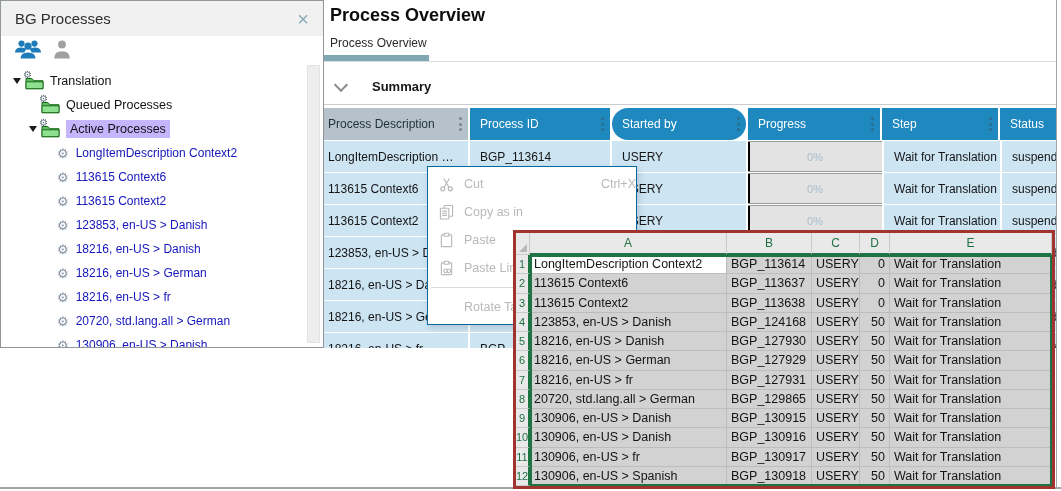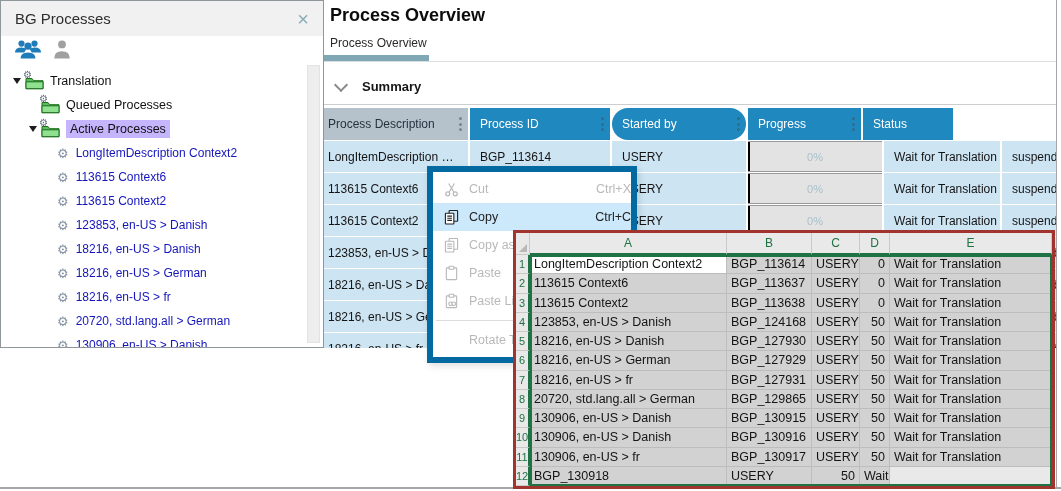--- a/index.html
+++ b/index.html
@@ -11,21 +11,21 @@
   .right-line{position:absolute;left:1056px;top:0;width:1px;height:489px;background:#a6a6a6;z-index:2;}
   .splitter{position:absolute;left:303px;top:0;width:3px;height:348px;
             border-left:2px solid #68828d;border-right:2px solid #68828d;z-index:1;box-sizing:border-box;background:#fff;width:7px;}
 
   
   #main{position:absolute;left:310px;top:0;width:747px;height:487px;z-index:1;overflow:hidden;}
   .page-title{position:absolute;left:20px;top:5px;font-size:18px;font-weight:700;color:#0c0c0c;}
   .tab{position:absolute;left:20px;top:36px;font-size:12px;color:#2a2a2a;}
   .tab-underline{position:absolute;left:6px;top:55px;width:113px;height:6px;background:#7fa8b4;}
   .hline1{position:absolute;left:0;top:61px;width:747px;height:1px;background:#dadee0;}
-  .section-hd{position:absolute;left:26px;top:79px;display:flex;align-items:center;gap:16px;}
+  .section-hd{position:absolute;left:26px;top:79px;display:flex;align-items:center;gap:26px;}
   .chev{width:8px;height:8px;border-right:2px solid #8a8a8a;border-bottom:2px solid #8a8a8a;
         transform:rotate(45deg);margin-top:-4px;}
   .section-label{font-size:13px;font-weight:700;color:#151515;}
   .hline2{position:absolute;left:8px;top:104px;width:739px;height:1px;background:#cdcdcd;}
 
   
   #ptable{position:absolute;left:8px;top:108px;width:739px;height:240px;overflow:hidden;}
   .hrow,.trow{display:flex;}
   .hcell{height:32px;box-sizing:border-box;display:flex;align-items:center;
          padding:0 6px 0 10px;font-size:12px;margin-right:2px;flex:none;}
@@ -61,21 +61,21 @@
   .folder svg{position:absolute;left:0;top:1px;}
   .mini-gear{position:absolute;left:-2px;top:-5px;font-size:10px;color:#5f6d7c;}
   .gear-glyph{font-size:13px;color:#8694a3;margin-right:7px;flex:none;line-height:1;}
   .node .lbl{font-size:12.5px;color:#111;white-space:nowrap;}
   .node.proc .lbl{font-size:12px;color:#1515bb;}
   .node .lbl.sel{background:#c4b5fd;padding:2px 4px;}
   .vscroll{position:absolute;right:3px;top:64px;width:11px;height:276px;background:#eeeeee;border:1px solid #e3e3e3;}
 
   
   #ctxmenu{position:absolute;left:427px;top:166px;width:210px;background:#fff;
-           border:6px solid #0369a1;z-index:5;padding:3px 0;box-sizing:border-box;
+           border:1px solid #0369a1;z-index:5;padding:3px 0;box-sizing:border-box;
            box-shadow:2px 3px 7px rgba(0,0,0,.13);}
   .mitem{height:28px;display:flex;align-items:center;font-size:12.5px;}
   .micon{width:36px;flex:none;display:flex;justify-content:center;align-items:center;}
   .micon svg{display:block;}
   .mlabel{flex:1;white-space:nowrap;overflow:hidden;}
   .mshort{}
   .mitem.off{color:#b9b9b9;}
   .mitem.on{color:#222;}
   .mitem.hl{background:#cce9fb;}
   .msep{height:1px;background:#dcdcdc;margin:5px 3px;}
@@ -139,22 +139,30 @@
             </span>
           </div>
           <div class="hcell blue" style="width: 134px; border-radius: 16px;">
             <span>Started by</span>
             <span class="dots">
               <i></i>
               <i></i>
               <i></i>
             </span>
           </div>
-          <div class="hcell blue" style="width: 113px;">
+          <div class="hcell blue" style="width: 132px;">
             <span>Progress</span>
+            <span class="dots">
+              <i></i>
+              <i></i>
+              <i></i>
+            </span>
+          </div>
+          <div class="hcell blue" style="width: 116px;">
+            <span>Step</span>
             <span class="dots">
               <i></i>
               <i></i>
               <i></i>
             </span>
           </div>
           <div class="hcell blue" style="width: 90px;">
             <span>Status</span>
           </div>
         </div>
@@ -414,31 +422,20 @@
         <span class="micon">
           <svg width="15" height="15" viewBox="0 0 16 16" fill="none" stroke="currentColor" stroke-width="1.3">
             <circle cx="4" cy="12.6" r="2.1"></circle>
             <circle cx="12" cy="12.6" r="2.1"></circle>
             <path d="M5.4 10.9 L11 1.6 M10.6 10.9 L5 1.6"></path>
           </svg>
         </span>
         <span class="mlabel">Cut</span>
         <span class="mshort">Ctrl+X</span>
       </div>
-      <div class="mitem on hl">
-        <span class="micon">
-          <svg width="15" height="16" viewBox="0 0 16 17" fill="none" stroke="currentColor" stroke-width="1.2">
-            <rect x="5.5" y="1.5" width="9" height="11.5" rx="0.5"></rect>
-            <rect x="1.5" y="4.5" width="9" height="11.5" rx="0.5" fill="#fff"></rect>
-            <path d="M3.5 7.5 h5 M3.5 9.8 h5 M3.5 12.1 h5"></path>
-          </svg>
-        </span>
-        <span class="mlabel">Copy</span>
-        <span class="mshort">Ctrl+C</span>
-      </div>
       <div class="mitem off">
         <span class="micon">
           <svg width="15" height="16" viewBox="0 0 16 17" fill="none" stroke="currentColor" stroke-width="1.2">
             <rect x="5.5" y="1.5" width="9" height="11.5" rx="0.5"></rect>
             <rect x="1.5" y="4.5" width="9" height="11.5" rx="0.5" fill="#fff"></rect>
             <path d="M3.5 7.5 h5 M3.5 9.8 h5 M3.5 12.1 h5"></path>
           </svg>
         </span>
         <span class="mlabel">Copy as in</span>
         <span class="mshort"></span>
@@ -541,20 +538,21 @@
         <div class="xc">USERY</div>
         <div class="xc num">50</div>
         <div class="xc">Wait for Translation</div>
         <div class="xr">11</div>
         <div class="xc">130906, en-US &gt; fr</div>
         <div class="xc">BGP_130917</div>
         <div class="xc">USERY</div>
         <div class="xc num">50</div>
         <div class="xc">Wait for Translation</div>
         <div class="xr">12</div>
+        <div class="xc">130906, en-US &gt; Spanish</div>
         <div class="xc">BGP_130918</div>
         <div class="xc">USERY</div>
         <div class="xc num">50</div>
         <div class="xc">Wait for Translation</div>
       </div>
     <div class="xsel"></div>
   </div>
 
 </div>
 

